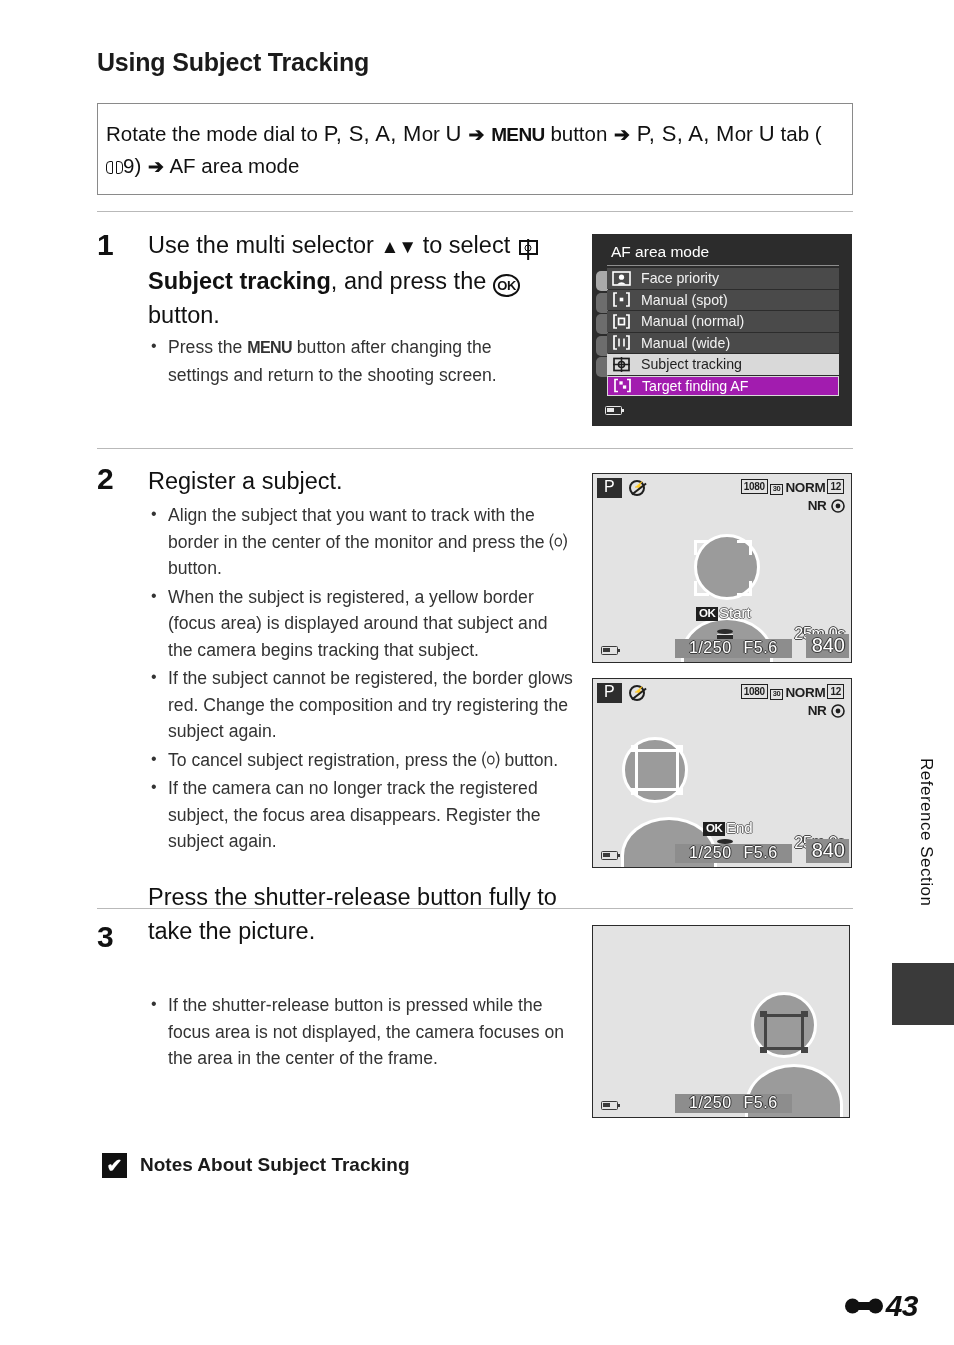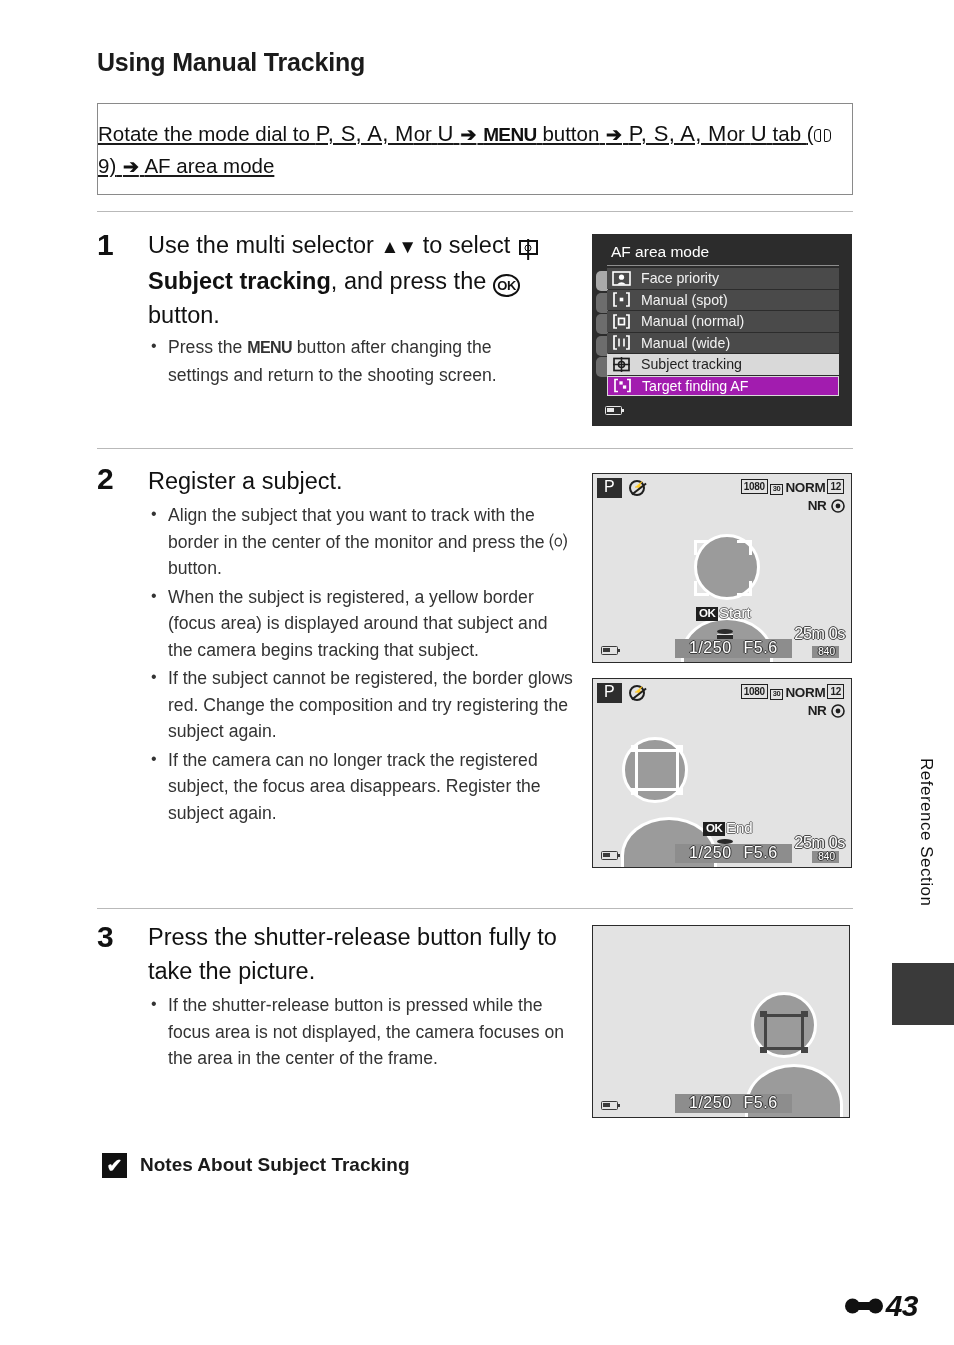--- a/index.html
+++ b/index.html
@@ -28,22 +28,21 @@
 
   
   .path-box {
     position: absolute;
     left: 97px;
     top: 103px;
     width: 756px;
     min-height: 84px;
     border: 1.5px solid #8a8a8a;
     box-sizing: border-box;
-    padding: 14px 16px 12px 0;
-    text-decoration: underline;
+    padding: 14px 16px 12px 8px;
   }
   .path-line {
     font-size: 20.5px;
     line-height: 31px;
     color: #111;
   }
   .mono-mode {
     font-size: 22px;
     letter-spacing: 0.3px;
   }
@@ -396,24 +395,24 @@
     position: absolute;
     right: 6px;
     color: #fff;
     font-size: 16px;
     letter-spacing: -0.3px;
     font-family: "Liberation Sans Narrow", "Liberation Sans", sans-serif;
     text-shadow: -1.2px 0 #4a4a4a, 1.2px 0 #4a4a4a, 0 -1.2px #4a4a4a, 0 1.2px #4a4a4a;
   }
   .shots {
     position: absolute;
-    right: 12px;
+    right: 2px;
     background: #8d8d8d;
     color: #ffffff;
-    font-size: 10px;
+    font-size: 20px;
     padding: 0 4px 1px 6px;
     font-family: "Liberation Sans Narrow", "Liberation Sans", sans-serif;
     text-shadow: -1.2px 0 #3c3c3c, 1.2px 0 #3c3c3c, 0 -1.2px #3c3c3c, 0 1.2px #3c3c3c;
   }
   .expo {
     position: absolute;
     background: #8d8d8d;
     color: #ffffff;
     font-size: 16px;
     padding: 0 8px 1px 8px;
@@ -504,21 +503,21 @@
     font-size: 30px;
     font-style: italic;
     font-weight: bold;
     color: #111;
     letter-spacing: -0.5px;
   }
 </style>
 </head>
 <body>
 
-<div class="page-title">Using Manual Tracking</div>
+<div class="page-title">Using Subject Tracking</div>
 
 <div class="path-box">
   <div class="path-line">
     <span>Rotate the mode dial to</span>
     <span class="mono-mode">P, S, A, M</span><span>or</span>
     <span class="mono-mode">U</span>
     <span class="arrow-r">➔</span>
     <span class="menu-word">MENU</span>
     <span>button</span>
     <span class="arrow-r">➔</span>
@@ -638,20 +637,21 @@
 </div>
 
 <div class="hr" style="top:448px"></div>
 
 <div class="step-num" style="left:97px; top:462px">2</div>
 <div class="step-head" style="left:148px; top:464px; width:420px">Register a subject.</div>
 <div class="bullets" style="left:148px; top:502px; width:425px">
   <div class="bl">Align the subject that you want to track with the border in the center of the monitor and press the ⒪ button.</div>
   <div class="bl">When the subject is registered, a yellow border (focus area) is displayed around that subject and the camera begins tracking that subject.</div>
   <div class="bl">If the subject cannot be registered, the border glows red. Change the composition and try registering the subject again.</div>
+  <div class="bl">To cancel subject registration, press the ⒪ button.</div>
   <div class="bl">If the camera can no longer track the registered subject, the focus area disappears. Register the subject again.</div>
 </div>
 
 <div class="screen screen-live" style="left:592px; top:473px; width:260px; height:190px;">
   <div class="person-body" style="left:88px; top:143px; width:92px; height:60px;"></div>
   <div class="person-head" style="left:101px; top:60px; width:66px; height:66px;"></div>
 
   <div class="pbadge" style="left:4px; top:4px;">P</div>
   <div class="flash-off" style="left:36px; top:6px;"></div>
 
@@ -720,21 +720,21 @@
   <div class="shots" style="bottom:4px;">840</div>
   <div class="expo" style="left:82px; bottom:4px;">
     <span>1/250</span><span>F5.6</span>
   </div>
   <div class="batt dark" style="left:8px; bottom:7px;"></div>
 </div>
 
 <div class="hr" style="top:908px"></div>
 
 <div class="step-num" style="left:97px; top:920px">3</div>
-<div class="step-head" style="left:148px; top:920px; width:420px">Press the shutter-release button fully to take the picture.</div>
+<div class="step-head" style="left:148px; top:880px; width:420px">Press the shutter-release button fully to take the picture.</div>
 <div class="bullets" style="left:148px; top:992px; width:425px">
   <div class="bl">If the shutter-release button is pressed while the focus area is not displayed, the camera focuses on the area in the center of the frame.</div>
 </div>
 
 <div class="screen screen-live" style="left:592px; top:925px; width:258px; height:193px;">
   <div class="person-body" style="left:152px; top:138px; width:98px; height:66px;"></div>
   <div class="person-head" style="left:158px; top:66px; width:66px; height:66px;"></div>
 
   <div class="focusframe dark" style="left:171px; top:88px; width:40px; height:36px;">
     <i style="left:-7px;  top:-6px;  width:7px;  height:6px;"></i>

